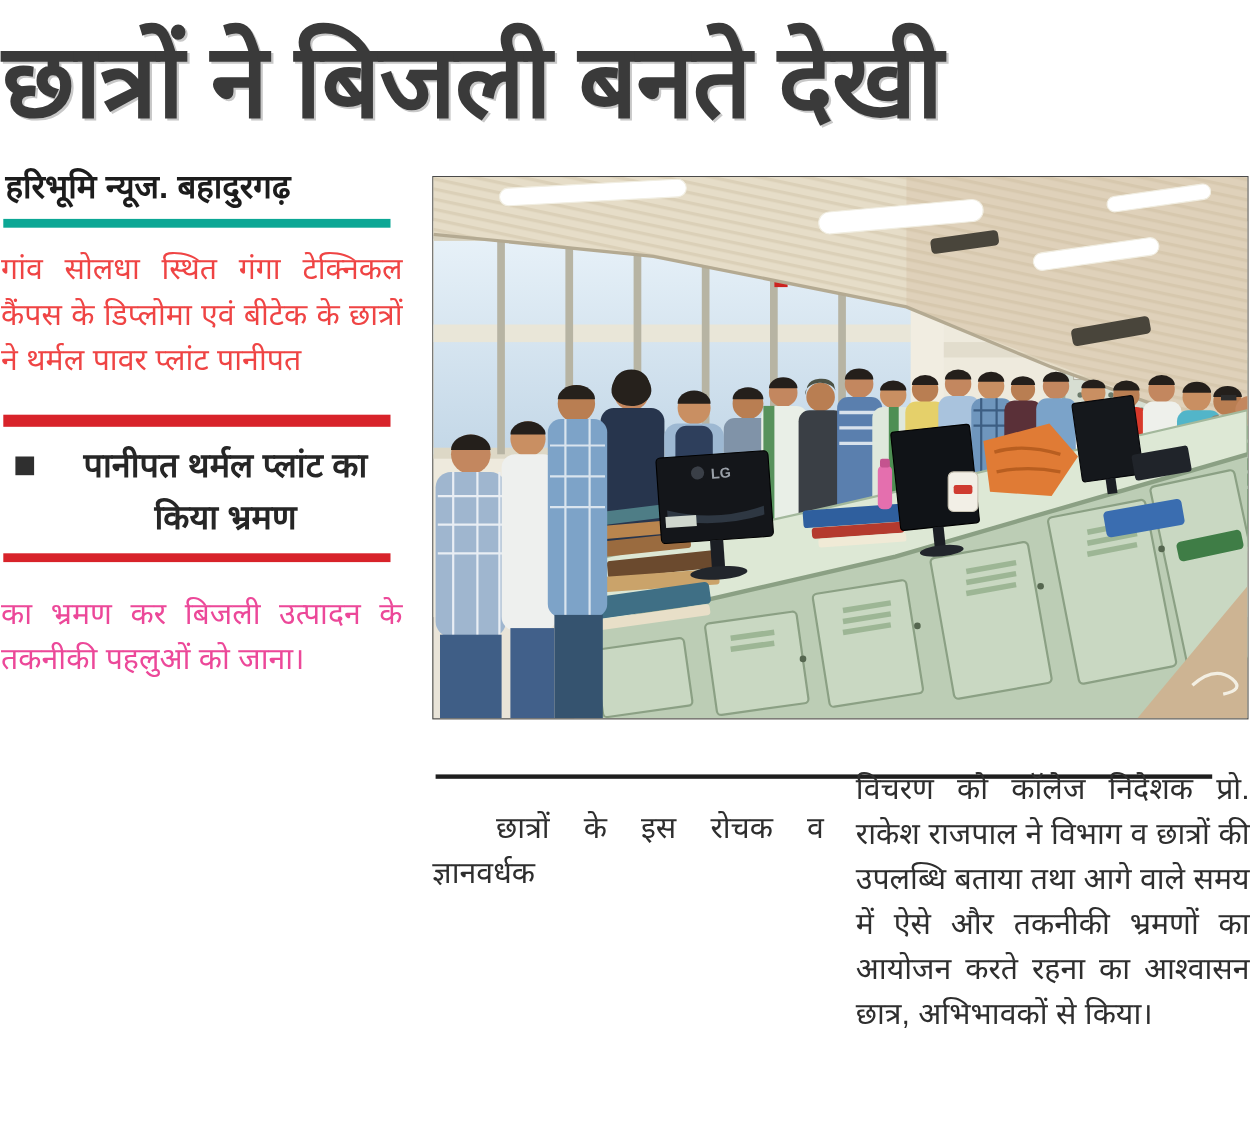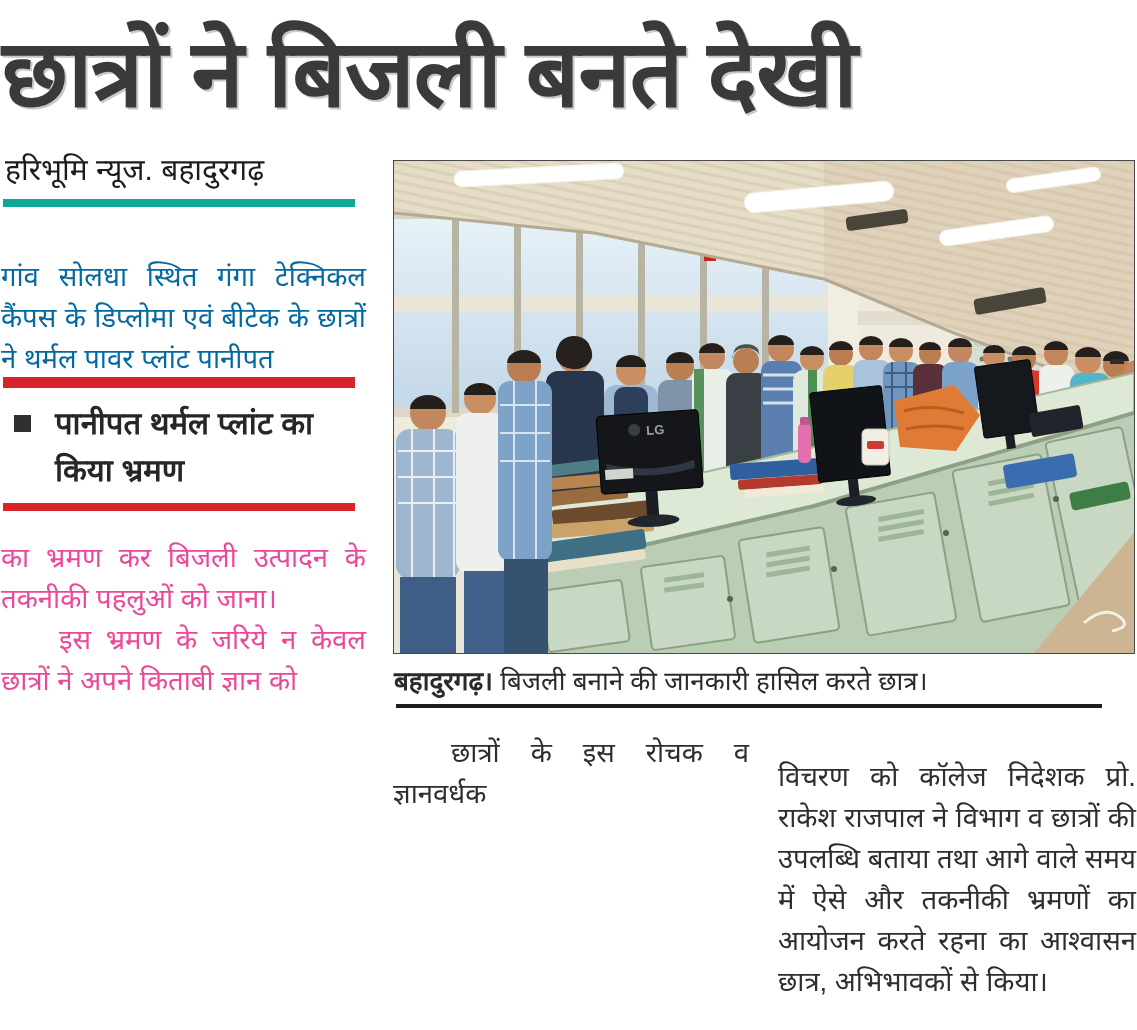--- a/index.html
+++ b/index.html
@@ -1,41 +1,41 @@
 <!DOCTYPE html>
 <html><head>
 <meta charset="utf-8">
 <style>
   html,body{margin:0;padding:0;background:#ffffff;}
   #page{position:relative;width:1137px;height:1030px;background:#ffffff;overflow:hidden;
         font-family:"Liberation Sans","DejaVu Sans",sans-serif;color:#2f2f2f;}
   .headline{position:absolute;left:2px;top:0px;width:1135px;font-size:94px;font-weight:700;
             color:#3a3a3a;line-height:148px;letter-spacing:-1px;white-space:nowrap;
             text-shadow:2px 2px 0 #c8c8c8;}
-  .byline{position:absolute;left:5px;top:148px;font-size:30px;font-weight:400;color:#1c1c1c;}
+  .byline{position:absolute;left:5px;top:148px;font-size:30px;font-weight:700;color:#1c1c1c;}
   .rule-teal{position:absolute;left:3px;top:199px;width:352px;height:8px;background:#0ca795;}
   .lead{position:absolute;left:1px;top:224px;width:365px;font-size:27.5px;line-height:41px;
-        text-align:justify;color:#0369a1;margin-top:32px;}
+        text-align:justify;color:#ef4444;}
   .rule-red-top{position:absolute;left:3px;top:377px;width:352px;height:11px;background:#d8232a;}
   .rule-red-bottom{position:absolute;left:3px;top:503px;width:352px;height:8px;background:#d8232a;}
   .pullout{position:absolute;left:6px;top:400px;width:349px;display:flex;}
   .pullout .bullet{width:17px;height:17px;background:#2f2f2f;margin:15px 24px 0 8px;flex:0 0 auto;}
-  .pullout .ptext{font-size:31px;font-weight:700;line-height:47px;color:#262626;}
+  .pullout .ptext{font-size:31px;font-weight:700;line-height:47px;color:#262626;text-align:center;}
   .leftcol{position:absolute;left:1px;top:537px;width:365px;font-size:27.5px;line-height:41px;
            text-align:justify;color:#ec4899;}
   .leftcol p,.midcol p,.rightcol p{margin:0;}
   .indent{text-indent:58px;}
   .photo{position:absolute;left:393px;top:160px;width:740px;height:492px;border:1px solid #4a4a4a;
          background:#e9e4d8;}
   .caption{position:absolute;left:394px;top:662px;width:740px;font-size:26px;color:#2a2a2a;}
   .caption b{font-weight:700;}
   .rule-black{position:absolute;left:396px;top:704px;width:706px;height:4px;background:#1e1e1e;}
   .midcol{position:absolute;left:393px;top:732px;width:356px;font-size:27.5px;line-height:41px;
           text-align:justify;color:#2e2e2e;}
-  .rightcol{position:absolute;left:778px;top:756px;width:358px;font-size:27.5px;line-height:41px;
+  .rightcol{position:absolute;left:778px;top:696px;width:358px;font-size:27.5px;line-height:41px;
             text-align:justify;color:#2e2e2e;}
 </style>
 </head>
 <body>
 
 <div id="page">
 
   <div class="headline">छात्रों ने बिजली बनते देखी</div>
 
   <div class="byline">हरिभूमि न्यूज. बहादुरगढ़</div>
@@ -48,21 +48,20 @@
 
   <div class="pullout">
     <span class="bullet"></span>
     <span class="ptext">पानीपत थर्मल प्लांट का किया भ्रमण</span>
   </div>
 
   <div class="rule-red-bottom"></div>
 
   <div class="leftcol">
     <p>का भ्रमण कर बिजली उत्पादन के तकनीकी पहलुओं को जाना।</p>
-    <p class="indent">इस भ्रमण के जरिये न केवल छात्रों ने अपने किताबी ज्ञान को</p>
   </div>
 
   <div class="photo">
     <svg width="740" height="492" viewBox="0 0 740 492" xmlns="http://www.w3.org/2000/svg">
       <defs>
         <pattern id="ceilstripes" width="9" height="9" patternTransform="rotate(12)" patternUnits="userSpaceOnUse">
           <rect width="9" height="9" fill="#e6ddc8"></rect>
           <rect width="9" height="3" fill="#d2c6aa"></rect>
         </pattern>
         <linearGradient id="paneg" x1="0" y1="0" x2="0" y2="1">
@@ -405,23 +404,20 @@
               <line x1="106" y1="300" x2="156" y2="300"></line>
               <line x1="120" y1="220" x2="120" y2="400"></line>
               <line x1="142" y1="220" x2="142" y2="400"></line>
             </g>
           <rect x="110" y="398" width="44" height="94" fill="#35536f"></rect>
         </g>
       </g>
     </svg>
   </div>
 
-  <div class="caption">
-    <b>बहादुरगढ़।</b><span> बिजली बनाने की जानकारी हासिल करते छात्र।</span>
-  </div>
 
   <div class="rule-black"></div>
 
   <div class="midcol">
     <p class="indent">छात्रों के इस रोचक व ज्ञानवर्धक</p>
   </div>
 
   <div class="rightcol">
     <p>विचरण को कॉलेज निदेशक प्रो. राकेश राजपाल ने विभाग व छात्रों की उपलब्धि बताया तथा आगे वाले समय में ऐसे और तकनीकी भ्रमणों का आयोजन करते रहना का आश्वासन छात्र, अभिभावकों से किया।</p>
   </div>

